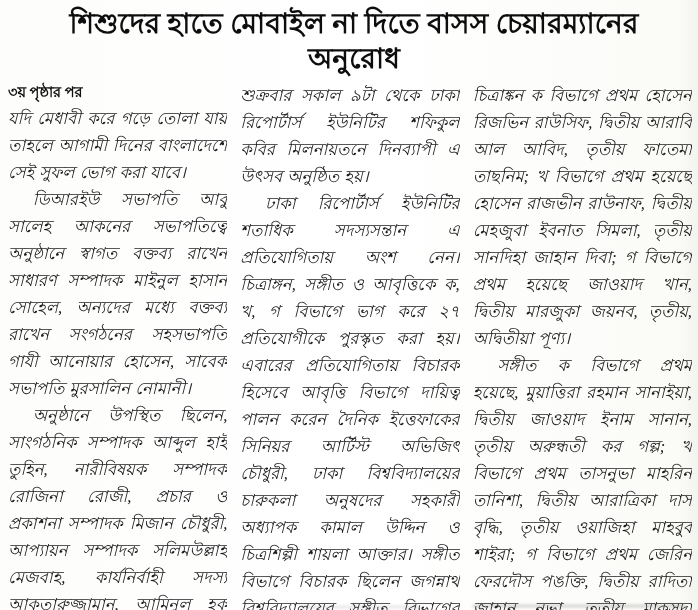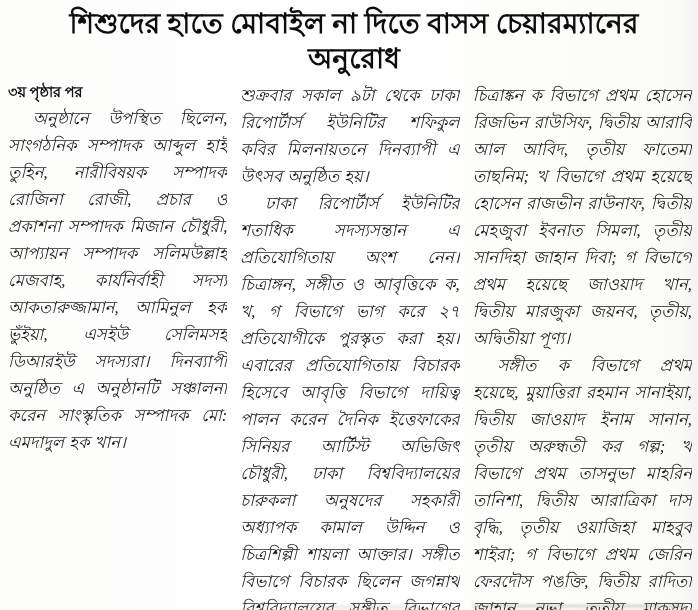--- a/index.html
+++ b/index.html
@@ -73,20 +73,22 @@
 <body>
 
 <div class="page">
 
   <h1 class="headline">শিশুদের হাতে মোবাইল না দিতে বাসস চেয়ারম্যানের অনুরোধ</h1>
 
   <div class="columns">
 
     <div class="col">
       <div class="cont-label">৩য় পৃষ্ঠার পর</div>
+      <p class="para no-indent">যদি মেধাবী করে গড়ে তোলা যায় তাহলে আগামী দিনের বাংলাদেশে সেই সুফল ভোগ করা যাবে।</p>
+      <p class="para">ডিআরইউ সভাপতি আবু সালেহ আকনের সভাপতিত্বে অনুষ্ঠানে স্বাগত বক্তব্য রাখেন সাধারণ সম্পাদক মাইনুল হাসান সোহেল, অন্যদের মধ্যে বক্তব্য রাখেন সংগঠনের সহসভাপতি গাযী আনোয়ার হোসেন, সাবেক সভাপতি মুরসালিন নোমানী।</p>
       <p class="para">অনুষ্ঠানে উপস্থিত ছিলেন, সাংগঠনিক সম্পাদক আব্দুল হাই তুহিন, নারীবিষয়ক সম্পাদক রোজিনা রোজী, প্রচার ও প্রকাশনা সম্পাদক মিজান চৌধুরী, আপ্যায়ন সম্পাদক সলিমউল্লাহ মেজবাহ, কার্যনির্বাহী সদস্য আকতারুজ্জামান, আমিনুল হক ভুঁইয়া, এসইউ সেলিমসহ ডিআরইউ সদস্যরা। দিনব্যাপী অনুষ্ঠিত এ অনুষ্ঠানটি সঞ্চালনা করেন সাংস্কৃতিক সম্পাদক মো: এমদাদুল হক খান।</p>
 
     </div>
 
     <div class="col">
       <p class="para no-indent">শুক্রবার সকাল ৯টা থেকে ঢাকা রিপোর্টার্স ইউনিটির শফিকুল কবির মিলনায়তনে দিনব্যাপী এ উৎসব অনুষ্ঠিত হয়।</p>
       <p class="para">ঢাকা রিপোর্টার্স ইউনিটির শতাধিক সদস্যসন্তান এ প্রতিযোগিতায় অংশ নেন। চিত্রাঙ্গন, সঙ্গীত ও আবৃত্তিকে ক, খ, গ বিভাগে ভাগ করে ২৭ প্রতিযোগীকে পুরস্কৃত করা হয়। এবারের প্রতিযোগিতায় বিচারক হিসেবে আবৃত্তি বিভাগে দায়িত্ব পালন করেন দৈনিক ইত্তেফাকের সিনিয়র আর্টিস্ট অভিজিৎ চৌধুরী, ঢাকা বিশ্ববিদ্যালয়ের চারুকলা অনুষদের সহকারী অধ্যাপক কামাল উদ্দিন ও চিত্রশিল্পী শায়লা আক্তার। সঙ্গীত বিভাগে বিচারক ছিলেন জগন্নাথ বিশ্ববিদ্যালয়ের সঙ্গীত বিভাগের চেয়ারম্যান ও সহযোগী অধ্যাপক ড. অণিমা রায়, বাংলাদেশ বেতার ও টেলিভিশনের কণ্ঠশিল্পী ও সঙ্গীত পরিচালক আলম মাহমুদ। আবৃত্তি বিভাগে বিচারক ছিলেন আবৃত্তিকার রেজিনা ওয়ালী লীনা, ফয়জুল আলম পাপ্পু ও শিশু একাডেমির আবৃত্তির প্রশিক্ষক রূপশ্রী চক্রবর্তী।</p>
 
     </div>
 

